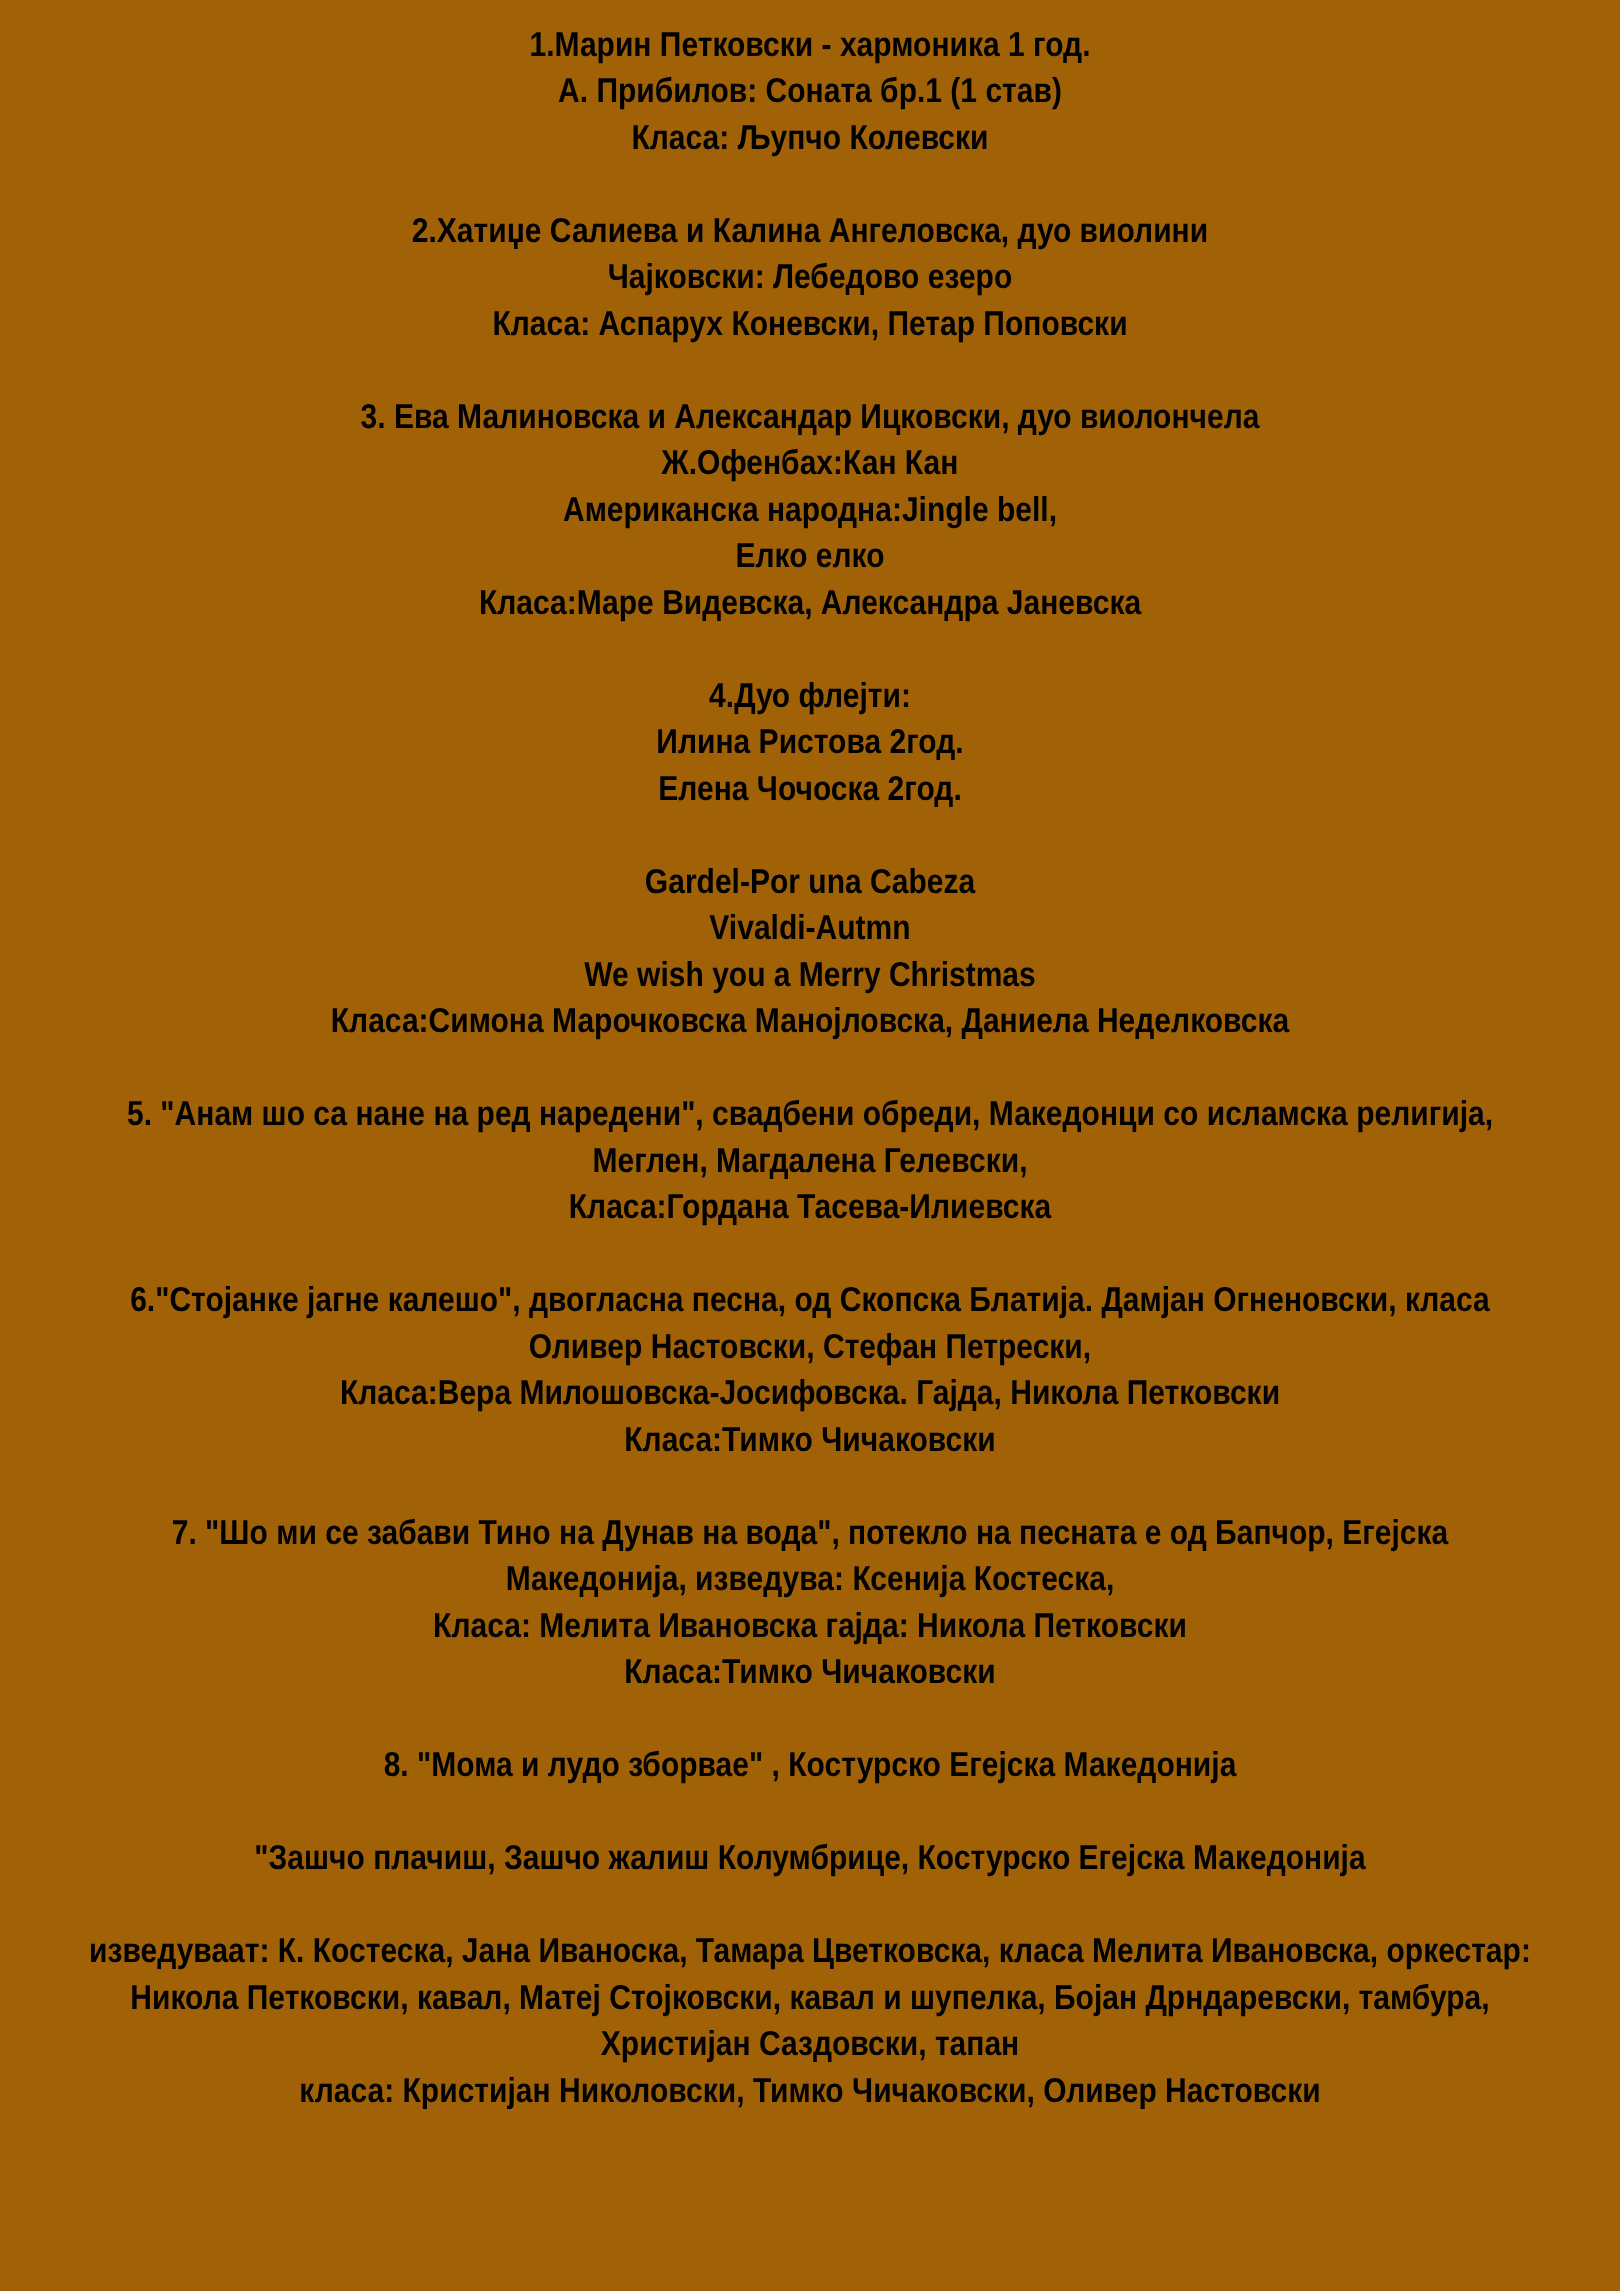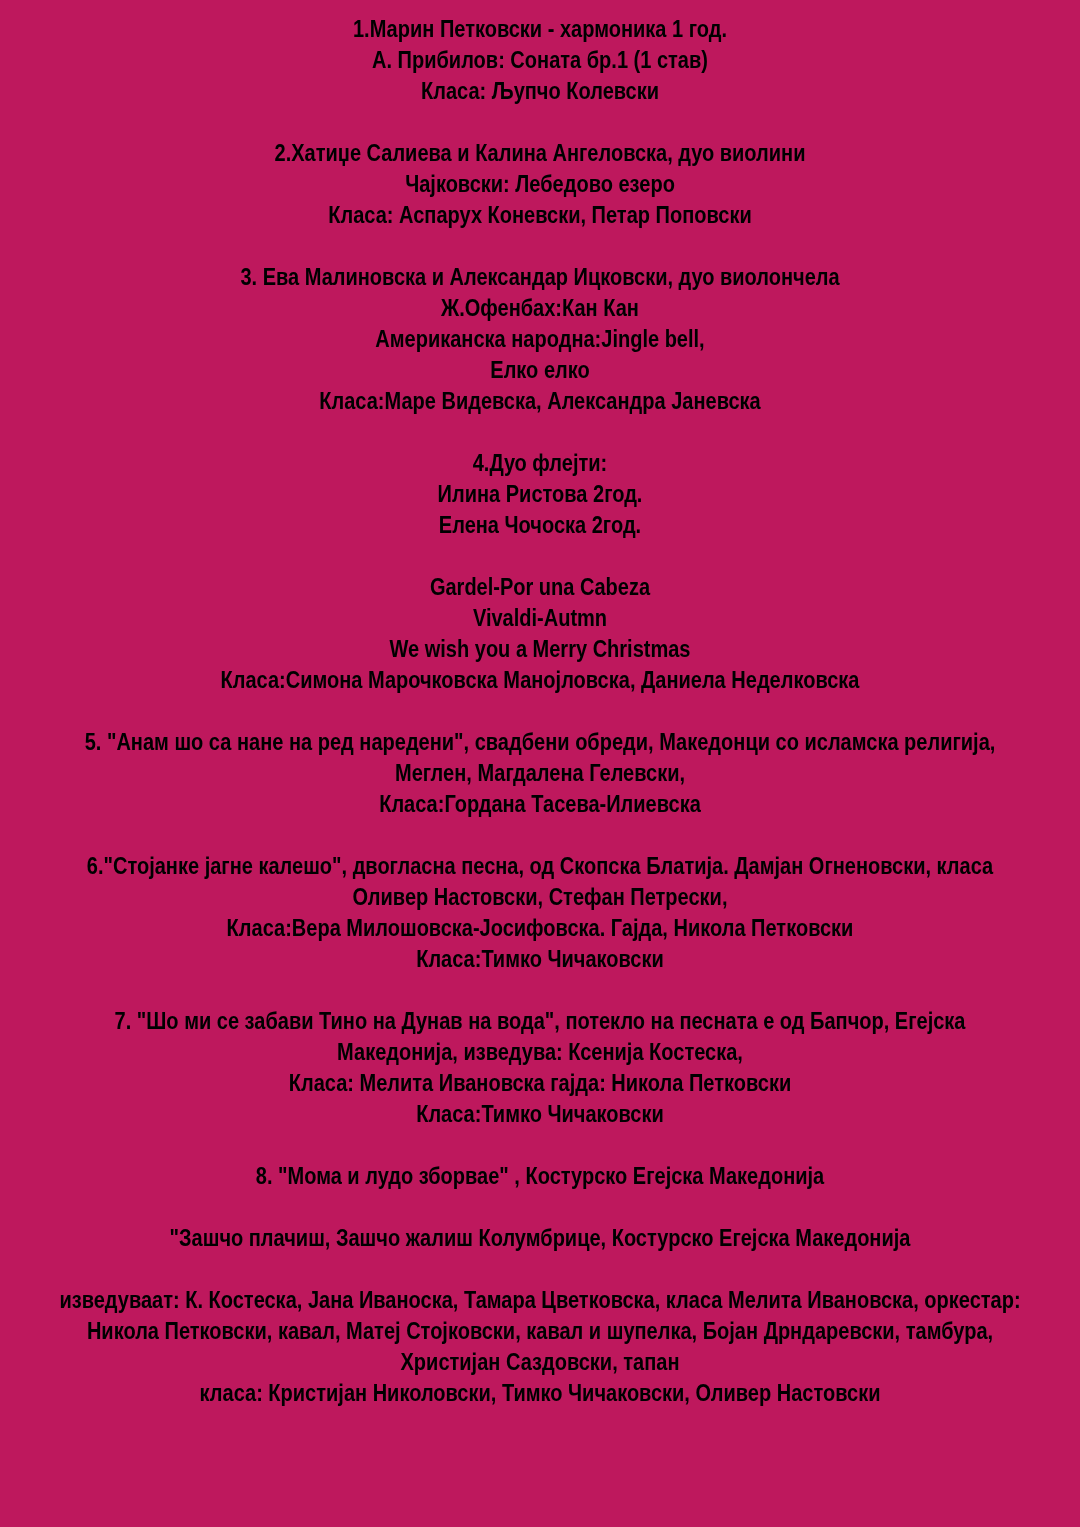--- a/index.html
+++ b/index.html
@@ -9,21 +9,21 @@
   }
   body {
     width: 1080px;
     height: 1527px;
     position: relative;
     overflow: hidden;
   }
   .page {
     position: absolute;
     inset: 0;
-    background: #be185d;
+    background: #a16207;
   }
   
   .doc {
     position: absolute;
     left: -80px;
     top: 0;
     width: 1240px;
     transform: scaleX(0.87);
     transform-origin: 620px 0;
     padding-top: 14px;

